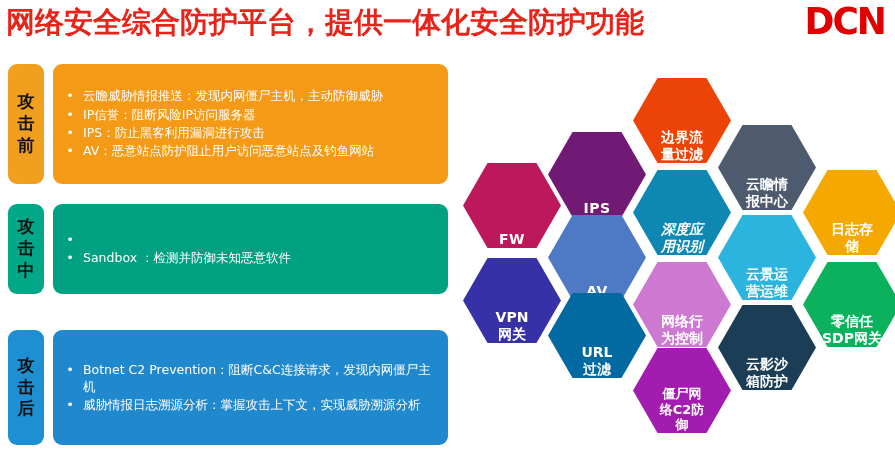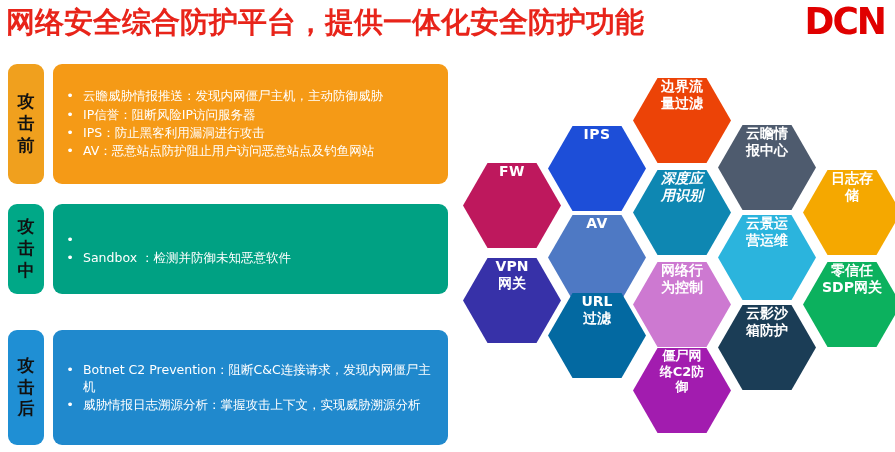--- a/index.html
+++ b/index.html
@@ -61,21 +61,21 @@
   .stage-mid .stage-tab{background:#00a887;}
   .stage-mid .stage-body{background:#00a183;}
   .stage-post .stage-tab{background:#1f8fd4;}
   .stage-post .stage-body{background:#2089cd;}
 
   
   .hexwrap{position:absolute;left:455px;top:60px;width:440px;height:392px;}
   .hex{
     position:absolute;width:98px;height:85px;
     clip-path:polygon(25% 0%,75% 0%,100% 50%,75% 100%,25% 100%,0% 50%);
-    display:flex;align-items:flex-start;justify-content:center;
+    display:flex;align-items:flex-end;justify-content:center;
     text-align:center;color:#ffffff;font-weight:bold;
     font-family:"DejaVu Sans","Liberation Sans",sans-serif;
     line-height:1.2;
   }
   .hex .lbl{padding:0 10px;}
   .hex.en .lbl{font-size:14px;letter-spacing:.5px;}
   .hex.cn .lbl{font-size:14px;}
   .hex.cn.small .lbl{font-size:13px;}
 </style>
 </head>
@@ -154,21 +154,21 @@
         <div class="lbl">
           <div>FW</div>
         </div>
       </div>
       <div class="hex cn" style="left: 8px; top: 198px; background: rgb(55, 49, 168);">
         <div class="lbl">
           <div>VPN</div>
           <div>网关</div>
         </div>
       </div>
-      <div class="hex en" style="left: 93px; top: 66px; background: #1d4ed8;">
+      <div class="hex en" style="left: 93px; top: 72px; background: #701a75;">
         <div class="lbl">
           <div>IPS</div>
         </div>
       </div>
       <div class="hex en" style="left: 93px; top: 155px; background: rgb(78, 121, 196);">
         <div class="lbl">
           <div>AV</div>
         </div>
       </div>
       <div class="hex cn" style="left: 93px; top: 233px; background: #0369a1;">

